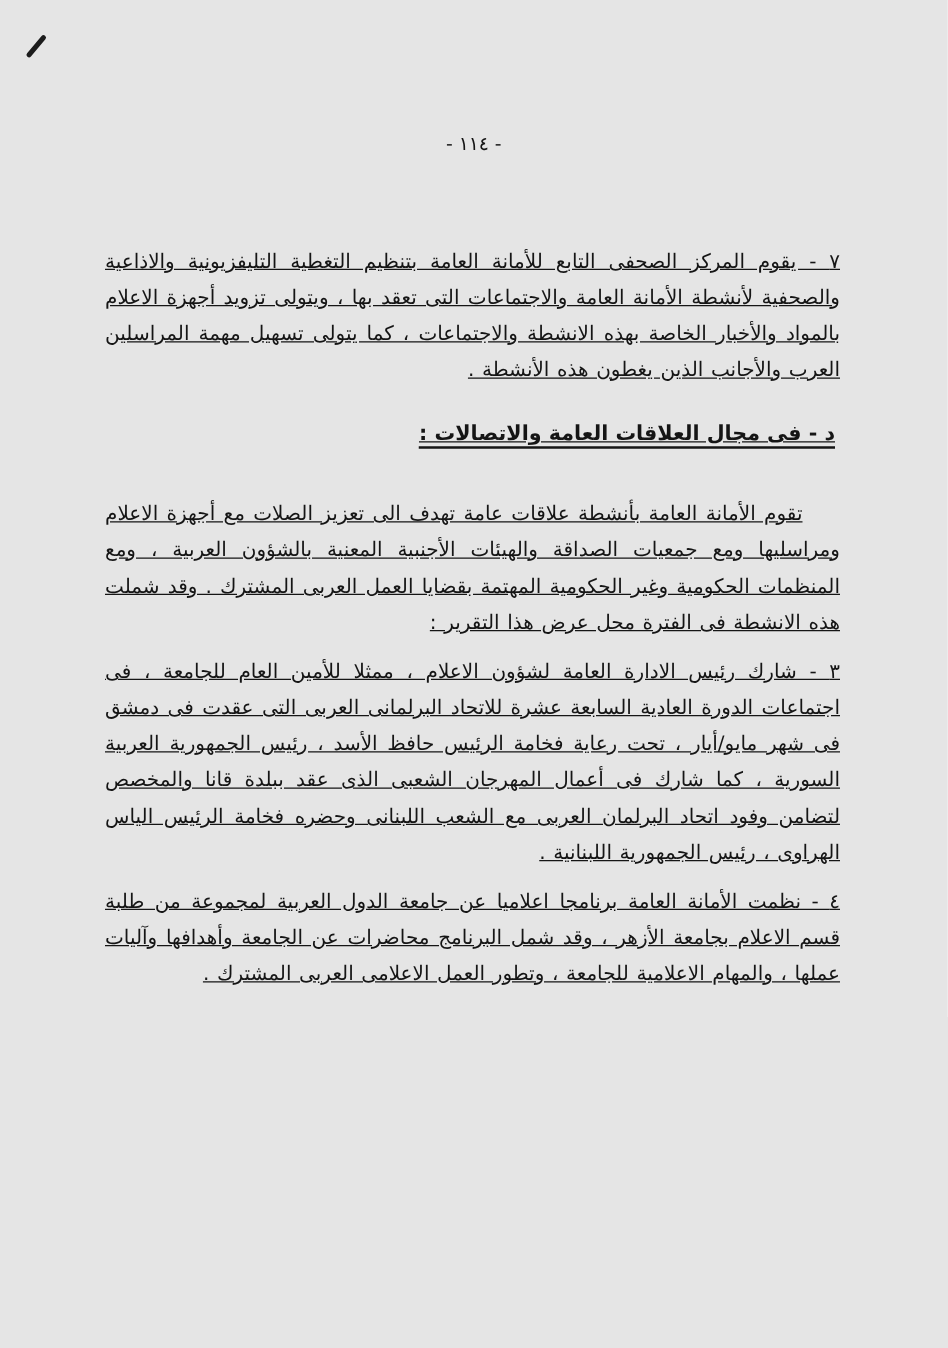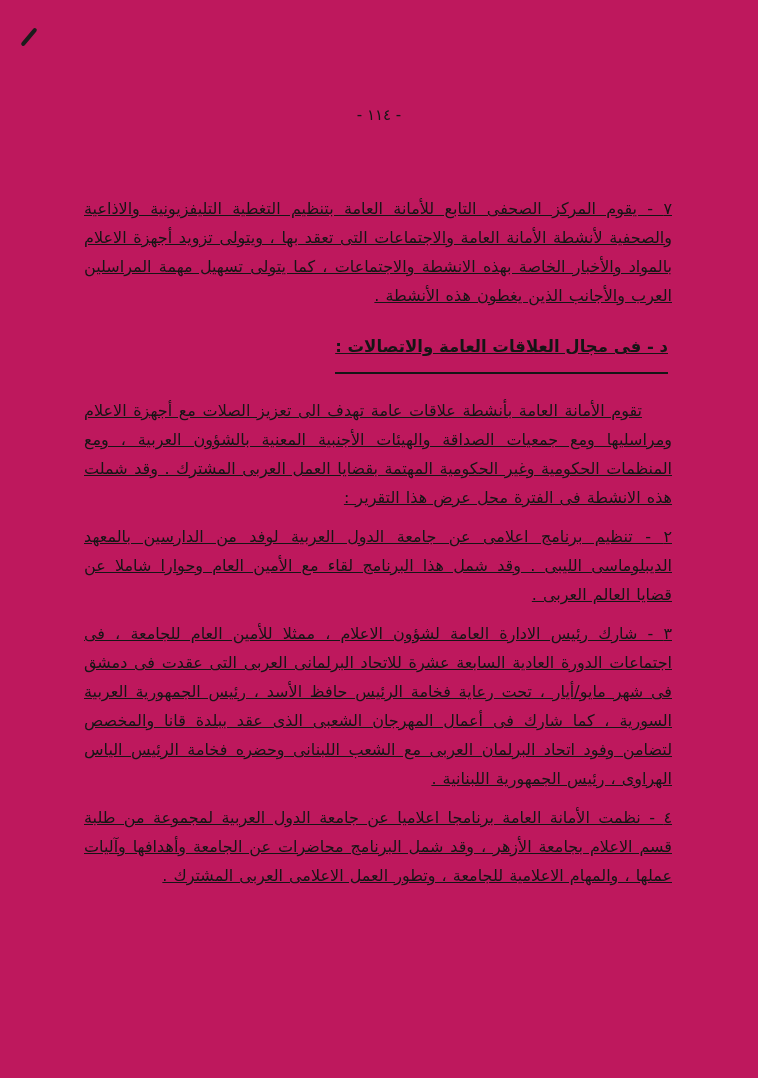--- a/index.html
+++ b/index.html
@@ -6,21 +6,21 @@
   html, body { margin: 0; padding: 0; }
   body {
     background: #ffffff;
     font-family: "DejaVu Sans", sans-serif;
   }
   .page {
     position: relative;
     width: 758px;
     height: 1078px;
     margin: 0 auto;
-    background: #be185d;
+    background: #e5e5e5;
     color: #151515;
     overflow: hidden;
     direction: rtl;
   }
   
   .scan-artifact {
     position: absolute;
     top: 26px;
     left: 27px;
     width: 4px;
@@ -56,21 +56,21 @@
     word-spacing: 1px;
   }
   .section-heading {
     margin: 24px 4px 18px 0;
     font-size: 16.5px;
     font-weight: bold;
     line-height: 26px;
   }
   .section-heading .underline {
     border-bottom: 2.5px solid #151515;
-    padding-bottom: 16px;
+    padding-bottom: 1px;
     margin-left: 45px;
   }
   .intro { text-indent: 30px; margin-top: 36px; }
   .list-item { margin-top: 10px; }
 </style>
 </head>
 <body>
 
 <div class="page">
 
@@ -82,20 +82,19 @@
 
     <p class="para">٧ - يقوم المركز الصحفى التابع للأمانة العامة بتنظيم التغطية التليفزيونية والاذاعية والصحفية لأنشطة الأمانة العامة والاجتماعات التى تعقد بها ، ويتولى تزويد أجهزة الاعلام بالمواد والأخبار الخاصة بهذه الانشطة والاجتماعات ، كما يتولى تسهيل مهمة المراسلين العرب والأجانب الذين يغطون هذه الأنشطة .</p>
 
     <div class="section-heading">
       <span class="underline">د - فى مجال العلاقات العامة والاتصالات :</span>
     </div>
 
     <p class="para intro">تقوم الأمانة العامة بأنشطة علاقات عامة تهدف الى تعزيز الصلات مع أجهزة الاعلام ومراسليها ومع جمعيات الصداقة والهيئات الأجنبية المعنية بالشؤون العربية ، ومع المنظمات الحكومية وغير الحكومية المهتمة بقضايا العمل العربى المشترك . وقد شملت هذه الانشطة فى الفترة محل عرض هذا التقرير :</p>
 
 
-    <p class="para list-item">٢ - تنظيم برنامج اعلامى عن جامعة الدول العربية لوفد من الدارسين بالمعهد الديبلوماسى الليبى . وقد شمل هذا البرنامج لقاء مع الأمين العام وحوارا شاملا عن قضايا العالم العربى .</p>
 
     <p class="para list-item">٣ - شارك رئيس الادارة العامة لشؤون الاعلام ، ممثلا للأمين العام للجامعة ، فى اجتماعات الدورة العادية السابعة عشرة للاتحاد البرلمانى العربى التى عقدت فى دمشق فى شهر مايو/أيار ، تحت رعاية فخامة الرئيس حافظ الأسد ، رئيس الجمهورية العربية السورية ، كما شارك فى أعمال المهرجان الشعبى الذى عقد ببلدة قانا والمخصص لتضامن وفود اتحاد البرلمان العربى مع الشعب اللبنانى وحضره فخامة الرئيس الياس الهراوى ، رئيس الجمهورية اللبنانية .</p>
 
     <p class="para list-item">٤ - نظمت الأمانة العامة برنامجا اعلاميا عن جامعة الدول العربية لمجموعة من طلبة قسم الاعلام بجامعة الأزهر ، وقد شمل البرنامج محاضرات عن الجامعة وأهدافها وآليات عملها ، والمهام الاعلامية للجامعة ، وتطور العمل الاعلامى العربى المشترك .</p>
 
   </div>
 </div>
 
 </body></html>

